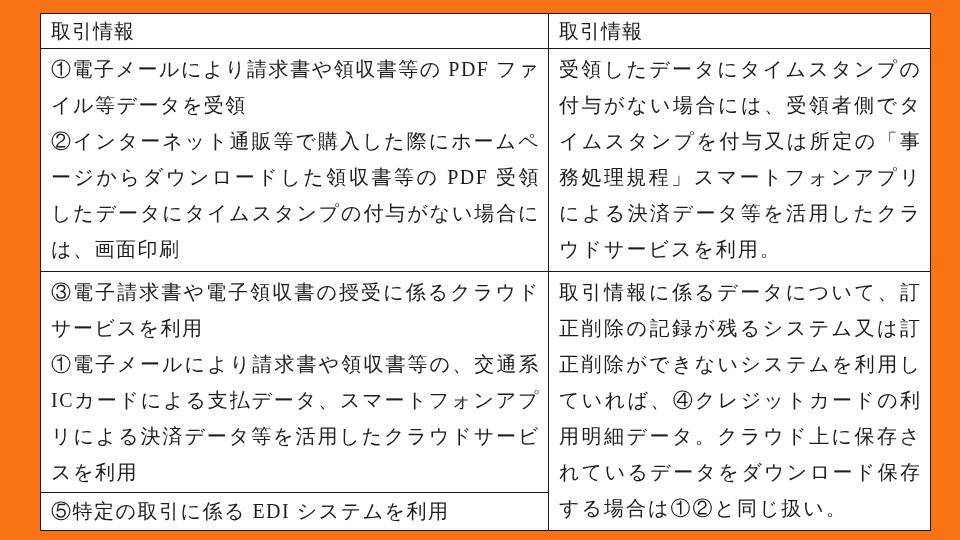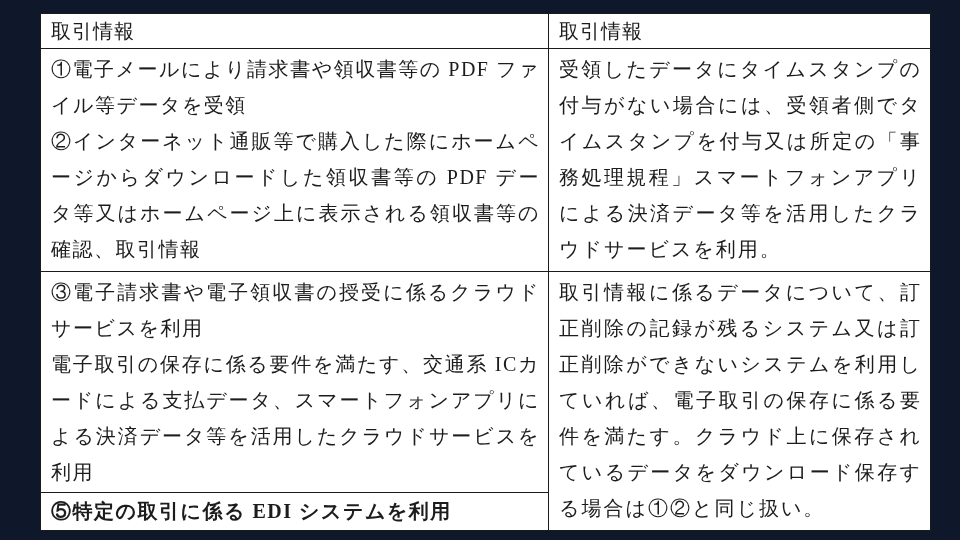--- a/index.html
+++ b/index.html
@@ -7,21 +7,21 @@
     padding: 0;
     background: #ffffff;
     width: 960px;
     height: 540px;
     overflow: hidden;
   }
   .page {
     position: relative;
     width: 960px;
     height: 540px;
-    background: #0f172a;
+    background: #f97316;
     font-family: "Liberation Serif", "DejaVu Serif", serif;
     color: #1c1c1c;
   }
   table.doc-table {
     position: absolute;
     left: 40px;
     top: 13px;
     width: 890px;
     border-collapse: collapse;
     table-layout: fixed;
@@ -48,52 +48,52 @@
     line-height: 36px;
     text-align: justify;
     text-justify: inter-character;
   }
   td.left-col  { letter-spacing: 1.5px; }
   td.right-col { letter-spacing: 2px; }
 
   tr.row-1 td { height: 218px; }
   tr.row-2 td { height: 212px; margin-left: 21px; }
   tr.row-3 td { height: 33px; }
-  tr.row-3 td p { line-height: 33px; font-weight: bold; }
+  tr.row-3 td p { line-height: 33px; }
 </style>
 </head>
 <body>
 
 <div class="page">
   <table class="doc-table">
     <colgroup>
       <col class="c-left">
       <col class="c-right">
     </colgroup>
     <tbody>
         <tr class="row-header">
       <th>取引情報</th>
       <th>取引情報</th>
     </tr>
     <tr class="row-1">
       <td class="cell left-col">
         <p>①電子メールにより請求書や領収書等の PDF ファイル等データを受領</p>
-        <p>②インターネット通販等で購入した際にホームページからダウンロードした領収書等の PDF データ等又はホームページ上に表示される領収書等の確認、取引情報</p>
+        <p>②インターネット通販等で購入した際にホームページからダウンロードした領収書等の PDF 受領したデータにタイムスタンプの付与がない場合には、画面印刷</p>
       </td>
       <td class="cell right-col">
         <p>受領したデータにタイムスタンプの付与がない場合には、受領者側でタイムスタンプを付与又は所定の「事務処理規程」スマートフォンアプリによる決済データ等を活用したクラウドサービスを利用。</p>
       </td>
     </tr>
     <tr class="row-2">
       <td class="cell left-col">
         <p>③電子請求書や電子領収書の授受に係るクラウドサービスを利用</p>
-        <p>電子取引の保存に係る要件を満たす、交通系 ICカードによる支払データ、スマートフォンアプリによる決済データ等を活用したクラウドサービスを利用</p>
+        <p>①電子メールにより請求書や領収書等の、交通系 ICカードによる支払データ、スマートフォンアプリによる決済データ等を活用したクラウドサービスを利用</p>
       </td>
       <td class="cell right-col" rowspan="2">
-        <p>取引情報に係るデータについて、訂正削除の記録が残るシステム又は訂正削除ができないシステムを利用していれば、電子取引の保存に係る要件を満たす。クラウド上に保存されているデータをダウンロード保存する場合は①②と同じ扱い。</p>
+        <p>取引情報に係るデータについて、訂正削除の記録が残るシステム又は訂正削除ができないシステムを利用していれば、④クレジットカードの利用明細データ。クラウド上に保存されているデータをダウンロード保存する場合は①②と同じ扱い。</p>
       </td>
     </tr>
     <tr class="row-3">
       <td class="cell left-col">
         <p>⑤特定の取引に係る EDI システムを利用</p>
       </td>
     </tr>
   </tbody>
     </table>
 </div>

